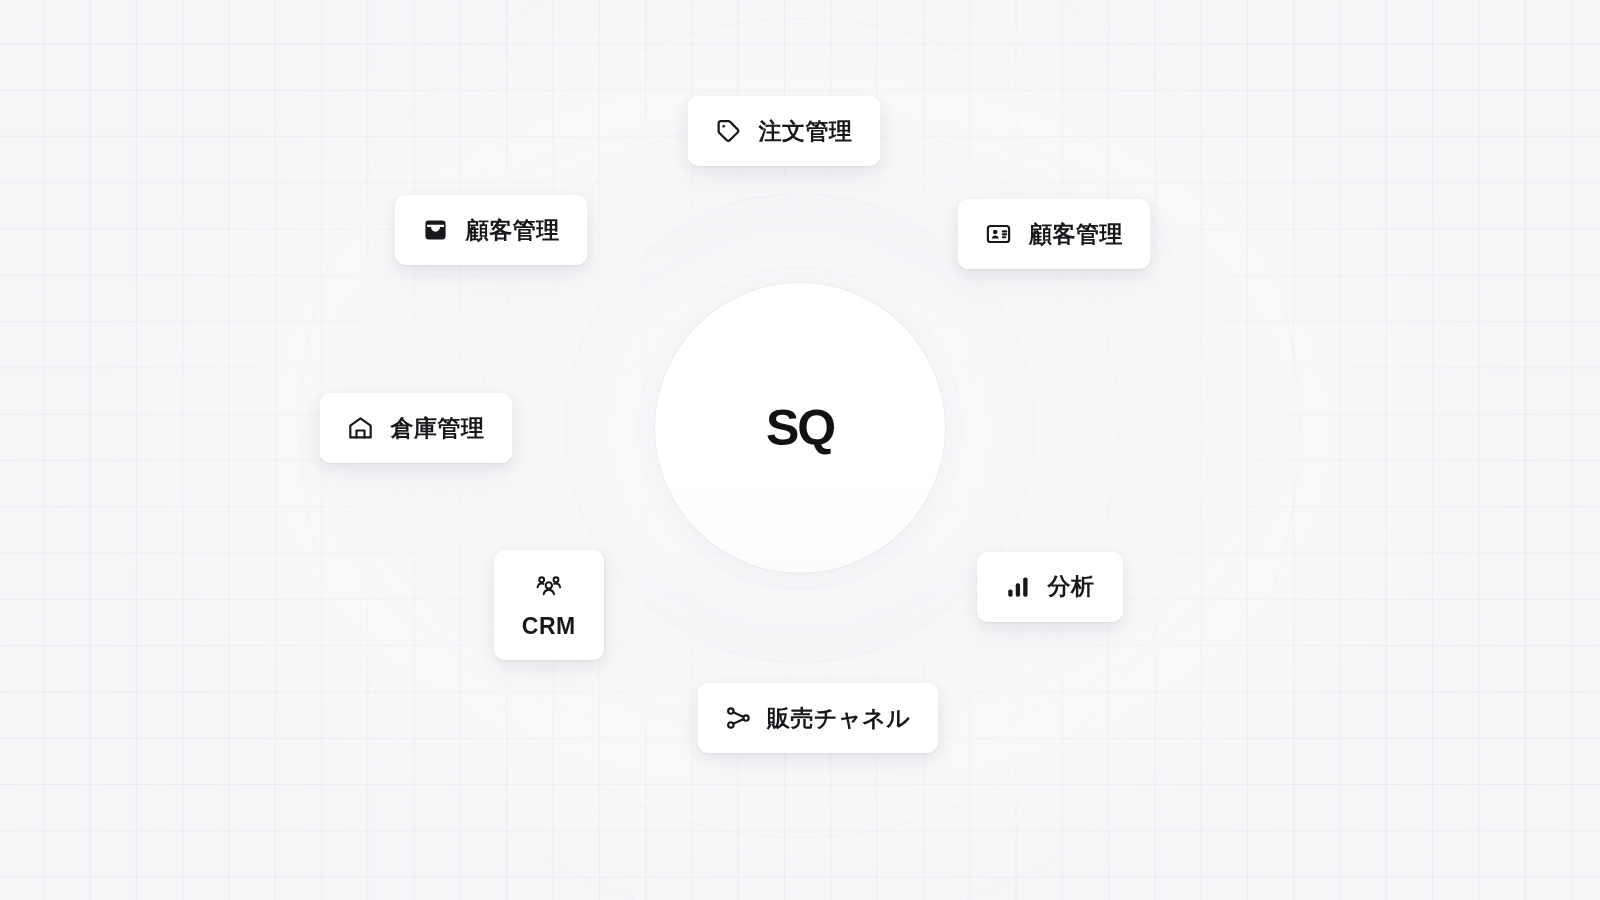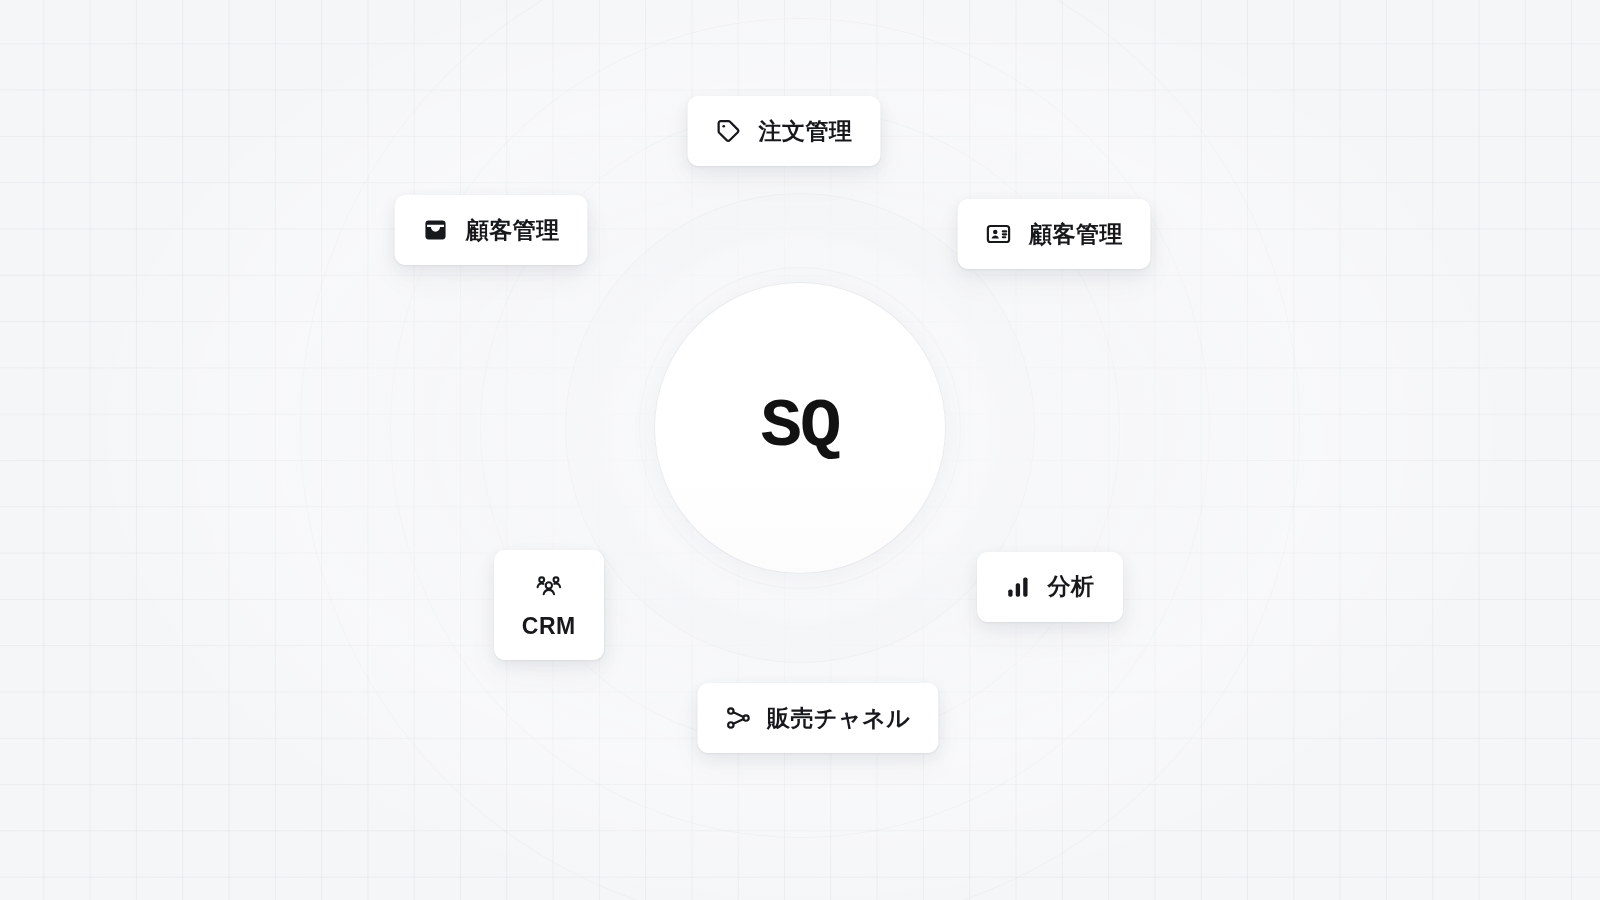--- a/index.html
+++ b/index.html
@@ -69,26 +69,26 @@
     left:50%; top:47.5%;
     transform:translate(-50%,-50%);
     width:292px; height:292px;
     border-radius:50%;
     background:linear-gradient(180deg,#ffffff 0%,#ffffff 62%,#fcfcfd 100%);
     border:1px solid rgba(160,168,182,0.22);
     display:flex; align-items:center; justify-content:center;
     box-shadow:0 4px 26px rgba(120,130,150,0.07);
   }
   #hub-logo {
-    font-size:69px;
+    font-size:50px;
     font-weight:bold;
     letter-spacing:-2px;
     color:#121212;
     line-height:1;
-    font-family:Liberation Mono, monospace;
+    font-family:Liberation Sans, sans-serif;
   }
 
   
   .node {
     position:absolute;
     display:flex;
     align-items:center;
     gap:17px;
     background:#ffffff;
     border-radius:11px;
@@ -189,20 +189,29 @@
         <path d="M7.0 20.6c.6-2.7 2.5-4.1 4.8-4.1s4.2 1.4 4.8 4.1"></path>
         <circle cx="5.2" cy="7.2" r="2.25"></circle>
         <path d="M1.4 14.1c.5-2.2 1.9-3.4 3.8-3.4.6 0 1.1.1 1.6.3"></path>
         <circle cx="18.4" cy="7.2" r="2.25"></circle>
         <path d="M22.2 14.1c-.5-2.2-1.9-3.4-3.8-3.4-.6 0-1.1.1-1.6.3"></path>
       </svg>
     </span>
     <span class="label">CRM</span>
   </div>
 
+  <div class="node" style="left:26.0%; top:47.6%;">
+    <span class="ico">
+      <svg viewBox="0 0 24 24" fill="none" stroke="currentColor" stroke-width="2" stroke-linecap="round" stroke-linejoin="round">
+        <path d="M2.6 9.8 12 3.2l9.4 6.6v10.9H2.6z"></path>
+        <path d="M8.3 20.7v-6.4h7.4v6.4"></path>
+      </svg>
+    </span>
+    <span class="label">倉庫管理</span>
+  </div>
 
   <div class="node" style="left:30.7%; top:25.6%;">
     <span class="ico">
       <svg viewBox="0 0 24 24">
         <path fill="currentColor" d="M5.6 3.3h12.8A2.9 2.9 0 0 1 21.3 6.2v11.6a2.9 2.9 0 0 1-2.9 2.9H5.6a2.9 2.9 0 0 1-2.9-2.9V6.2a2.9 2.9 0 0 1 2.9-2.9z"></path>
         <path fill="#ffffff" d="M4.2 7.1h15.6v2.2h-3.6a4.2 4.2 0 0 1-8.4 0H4.2z"></path>
       </svg>
     </span>
     <span class="label">顧客管理</span>
   </div>

